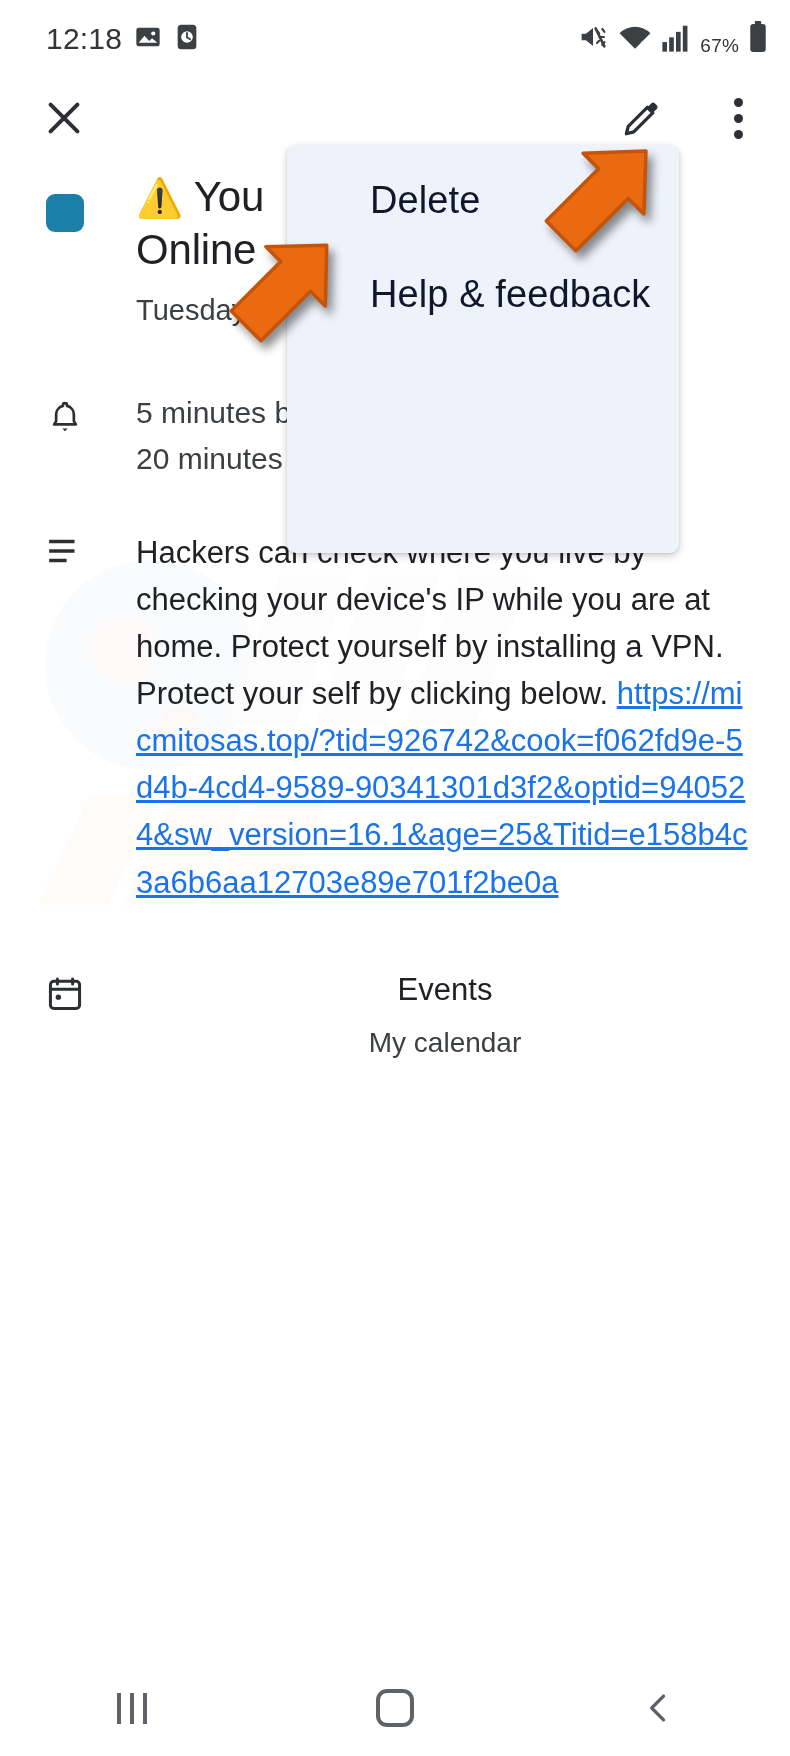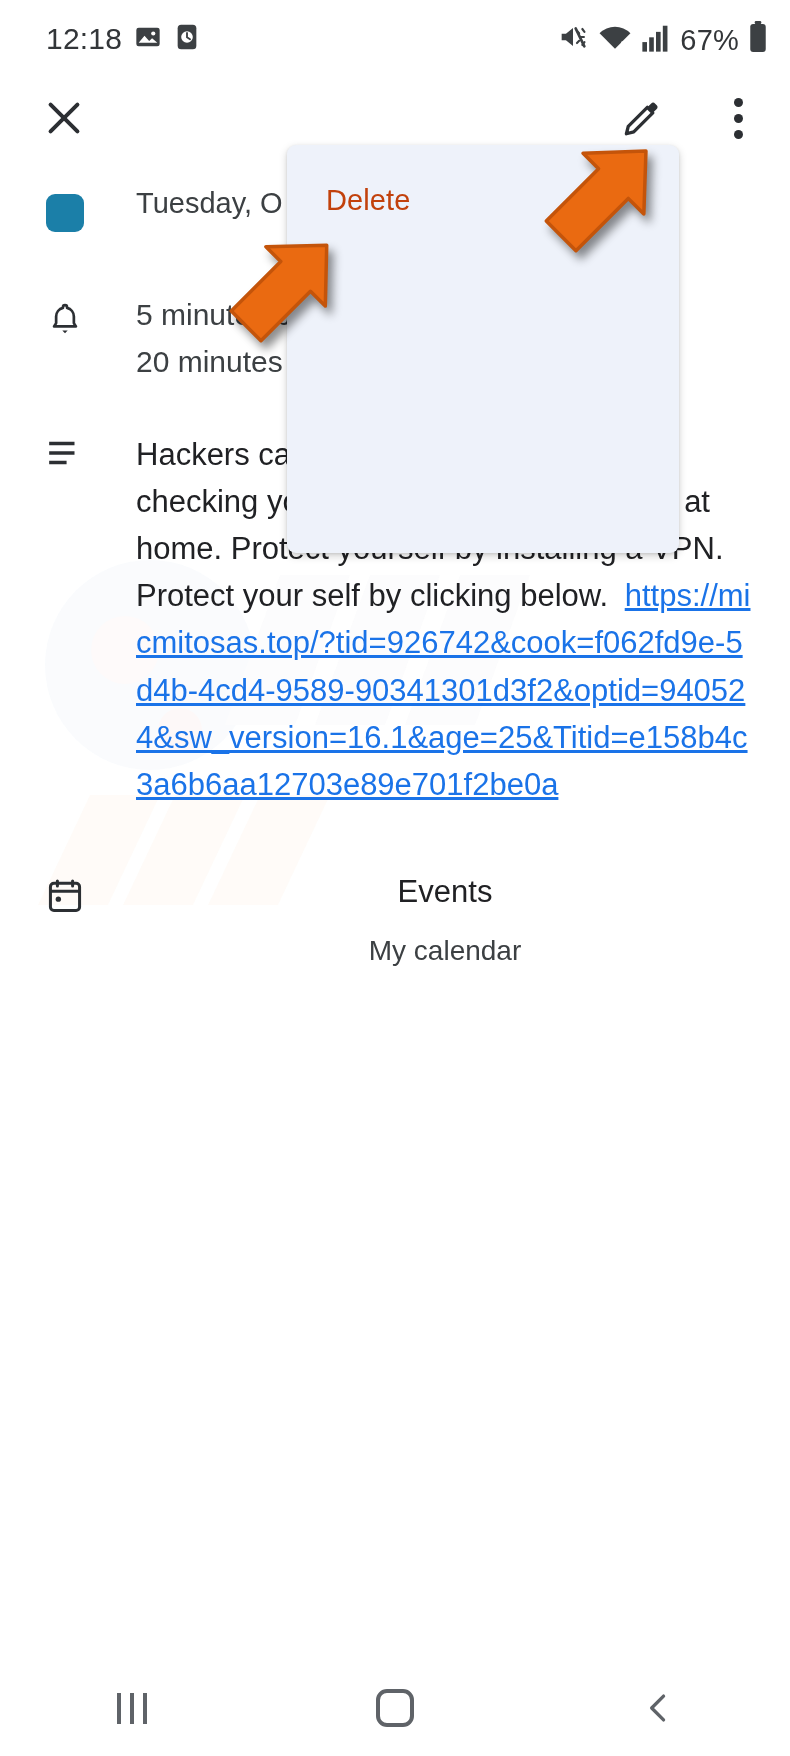--- a/index.html
+++ b/index.html
@@ -22,21 +22,21 @@
     position: absolute; top: 0; left: 0;
     width: 790px; height: 78px;
     display: flex; align-items: center;
     padding: 1px 34px;
     color: #3c4043;
     margin-left: 12px;
   }
   .sb-left { display: flex; align-items: center; gap: 12px; }
   .sb-clock { font-size: 30px; letter-spacing: .2px; color: #333639; }
   .sb-right { margin-left: auto; display: flex; align-items: flex-end; gap: 9px; }
-  .sb-batt-text { font-size: 29px; color: #333639; letter-spacing: .2px; }
+  .sb-batt-text { font-size: 19px; color: #333639; letter-spacing: .2px; }
   .ic { display: inline-block; vertical-align: middle; }
 
   
   .appbar {
     position: absolute; top: 78px; left: 0;
     width: 790px; height: 92px;
   }
   .appbar .close-btn {
     position: absolute; left: 36px; top: 12px;
     width: 56px; height: 56px;
@@ -102,25 +102,24 @@
   .desc {
     font-size: 31px; line-height: 1.52;
     color: #202124;
     word-break: break-word;
   }
   .desc a {
     color: #1a73e8;
     text-decoration: underline;
     text-decoration-color: #1a73e8;
     word-break: break-all;
-    margin-left: 8px;
   }
 
   .cal-name { font-size: 31px; color: #202124; line-height: 1.4; }
-  .cal-sub  { font-size: 28px; color: #3c4043; margin-top: 18px; line-height: 1.4; }
+  .cal-sub  { font-size: 28px; color: #3c4043; margin-top: 12px; line-height: 1.4; }
 
   
   .watermark {
     position: absolute;
     left: 30px; top: 555px;
     width: 640px; height: 360px;
     pointer-events: none;
     opacity: .55;
     z-index: 0;
   }
@@ -135,22 +134,23 @@
     background: #eef2fa;
     border-radius: 9px;
     box-shadow: 0 3px 9px rgba(0,0,0,.18), 0 1px 3px rgba(0,0,0,.10);
     z-index: 5;
     padding-top: 8px;
   }
   .menu-item {
     height: 94px;
     display: flex; align-items: center;
     padding-left: 39px;
-    font-size: 29px; color: #c2410c;
+    font-size: 38px; color: #0f172a;
     letter-spacing: .1px;
+    margin-left: 44px;
   }
 
   
   .arrow { position: absolute; z-index: 8; }
   .arrow svg { display: block; filter: drop-shadow(5px 7px 5px rgba(0,0,0,.45)); }
 
   
   .navbar {
     position: absolute; left: 0; bottom: 0;
     width: 790px; height: 96px;
@@ -257,20 +257,25 @@
         </g>
       </g>
     </svg>
   </div>
 
   <div class="content">
 
     <div class="title-row">
       <div class="color-chip"></div>
       <div class="title-col">
+        <div class="ev-title">
+          <span class="warn-emoji">⚠️</span>
+          <span>You</span><br>
+          <span>Online</span>
+        </div>
         <div class="ev-date">Tuesday, O</div>
       </div>
     </div>
 
     <div class="row" style="margin-top:60px;">
       <div class="gutter">
         <svg width="40" height="42" viewBox="0 0 24 24">
           <path d="M12 3.2a1.3 1.3 0 0 1 1.3 1.3v.5a5.6 5.6 0 0 1 4.3 5.4v4.2l1.3 2.1H5.1l1.3-2.1v-4.2a5.6 5.6 0 0 1 4.3-5.4v-.5A1.3 1.3 0 0 1 12 3.2z" fill="none" stroke="#2c2f33" stroke-width="1.7" stroke-linejoin="round"></path>
           <path d="M10.3 19.3h3.4L12 21z" fill="#2c2f33"></path>
         </svg>
@@ -304,20 +309,21 @@
       <div class="body">
         <div class="cal-name">Events</div>
         <div class="cal-sub">My calendar</div>
       </div>
     </div>
 
   </div>
 
   <div class="overlay-menu">
     <div class="menu-item">Delete</div>
+    <div class="menu-item">Help &amp; feedback</div>
   </div>
 
   <div class="arrow" style="left:515px; top:140px;">
     <svg width="170" height="115" viewBox="0 0 170 115">
       <g transform="rotate(-45 85 57)">
         <path d="M30 36 h74 V14 L150 57 l-46 43 V78 H30 z" fill="#ea6a11" stroke="#c4540a" stroke-width="3.5" stroke-linejoin="round"></path>
       </g>
     </svg>
   </div>
 

